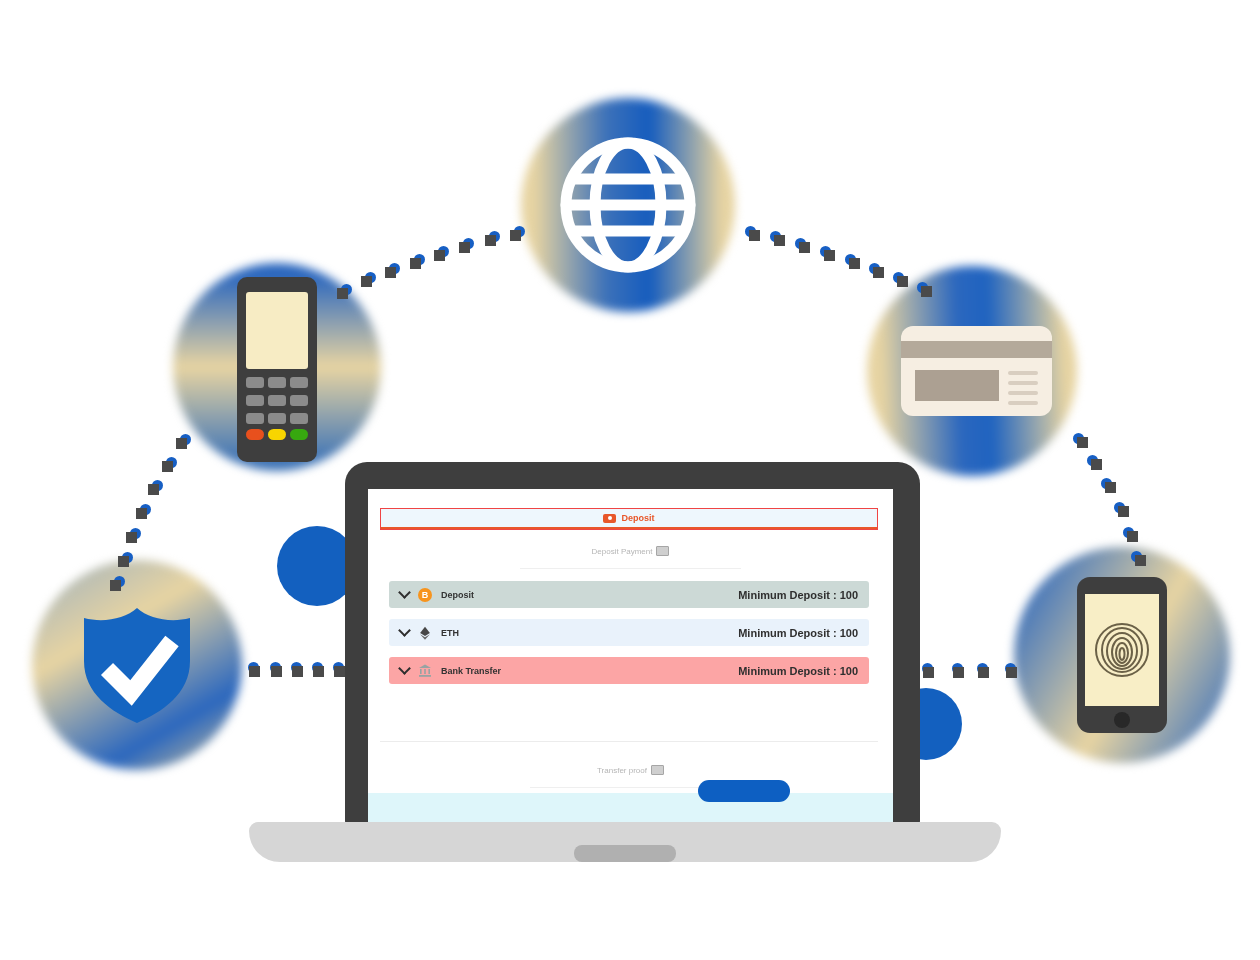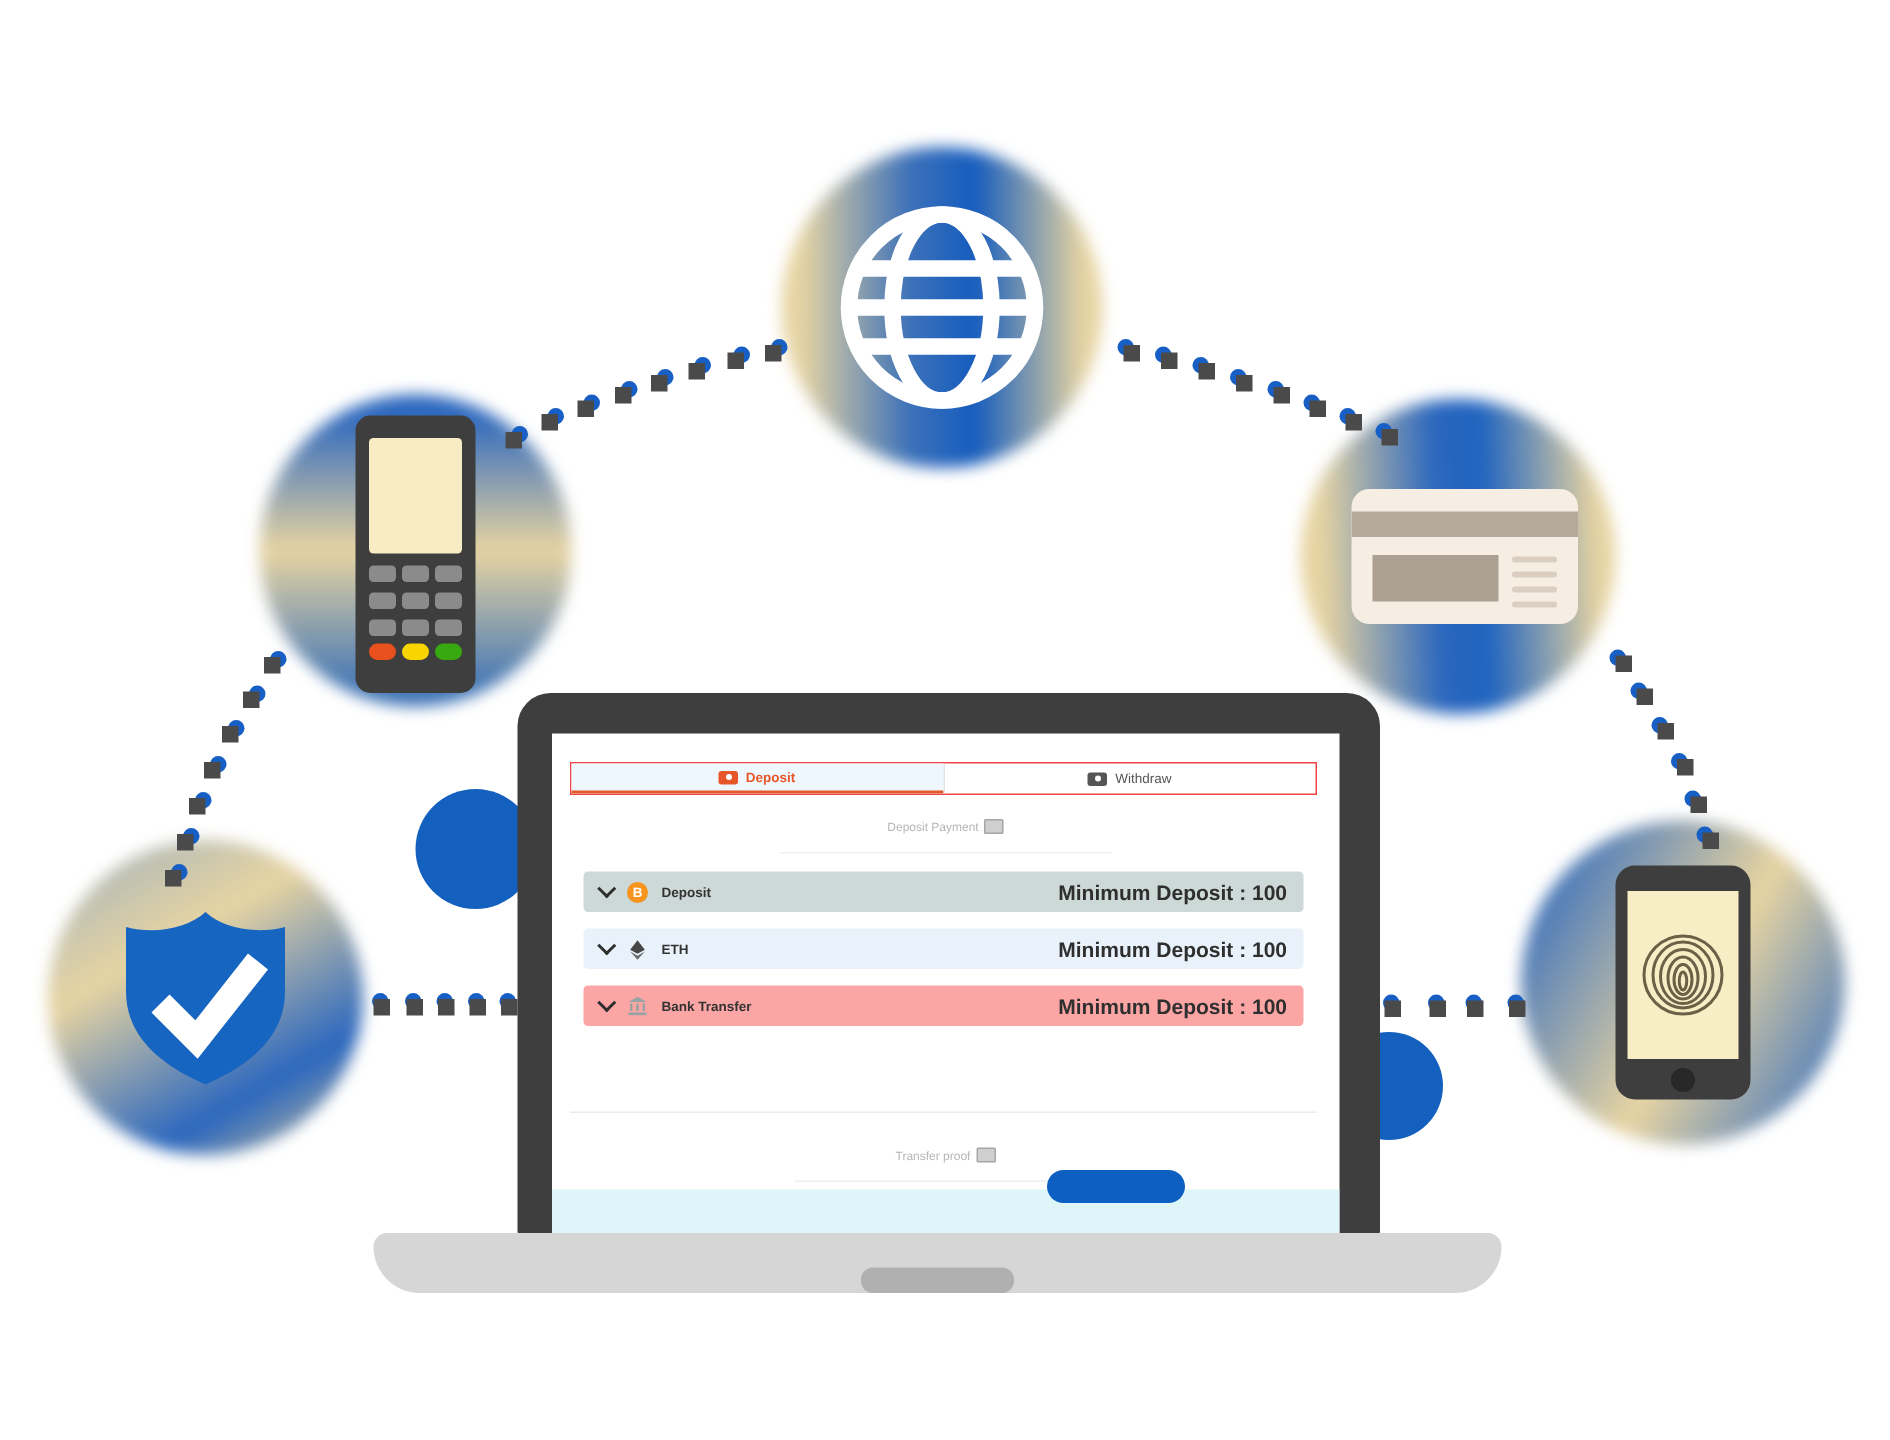--- a/index.html
+++ b/index.html
@@ -77,21 +77,21 @@
                background:#fff;border-radius:50%;}
   .sec-label{position:absolute;width:100%;text-align:center;font-size:8px;color:#b6b6b6;
              display:flex;justify-content:center;align-items:center;gap:4px;}
   .badge{display:inline-block;width:11px;height:8px;background:#cfcfcf;border:1px solid #a6a6a6;border-radius:1px;}
   .hr{position:absolute;border-top:1px solid #efefef;}
 
   .row{position:absolute;left:21px;width:480px;height:27px;border-radius:3px;display:flex;
        align-items:center;gap:9px;padding:0 11px;box-sizing:border-box;
        font-size:9px;color:#333;font-weight:600;}
   .row .grow{flex:1;}
-  .row .min{font-size:14px;font-weight:700;color:#2f2f2f;}
+  .row .min{font-size:11px;font-weight:700;color:#2f2f2f;}
   .row1{top:92px;background:#ccd9d6;} .row2{top:130px;background:#e9f2fb;}
   .row3{top:168px;background:#fca5a5;} .row4{top:206px;background:#ccd9d8;}
   .chev{width:7px;height:7px;border-left:2px solid #2e2e2e;border-bottom:2px solid #2e2e2e;
         transform:rotate(-45deg);margin-top:-4px;flex:none;}
   .coin-btc{width:14px;height:14px;border-radius:50%;background:#f7941d;color:#fff;font-size:9px;
             font-weight:700;display:flex;align-items:center;justify-content:center;flex:none;}
 
   .cyan{position:absolute;left:0;right:0;top:304px;bottom:0;background:#def6fa;}
   .submit{position:absolute;left:330px;top:291px;width:92px;height:22px;border-radius:11px;
           background:#0d5fc2;z-index:2;}
@@ -214,24 +214,20 @@
   </div>
 
   <div class="laptop-frame">
     <div class="laptop-screen">
 
       <div class="tabbar">
         <div class="tab tab-deposit">
           <span class="note"></span>
           <span>Deposit</span>
         </div>
-        <div class="tab tab-withdraw">
-          <span class="note"></span>
-          <span>Withdraw</span>
-        </div>
       </div>
 
       <div class="sec-label" style="top:57px;">
         <span>Deposit Payment</span>
         <span class="badge"></span>
       </div>
       <div class="hr" style="top:79px;left:152px;width:221px;"></div>
 
       <div class="row row1">
         <span class="chev"></span>

